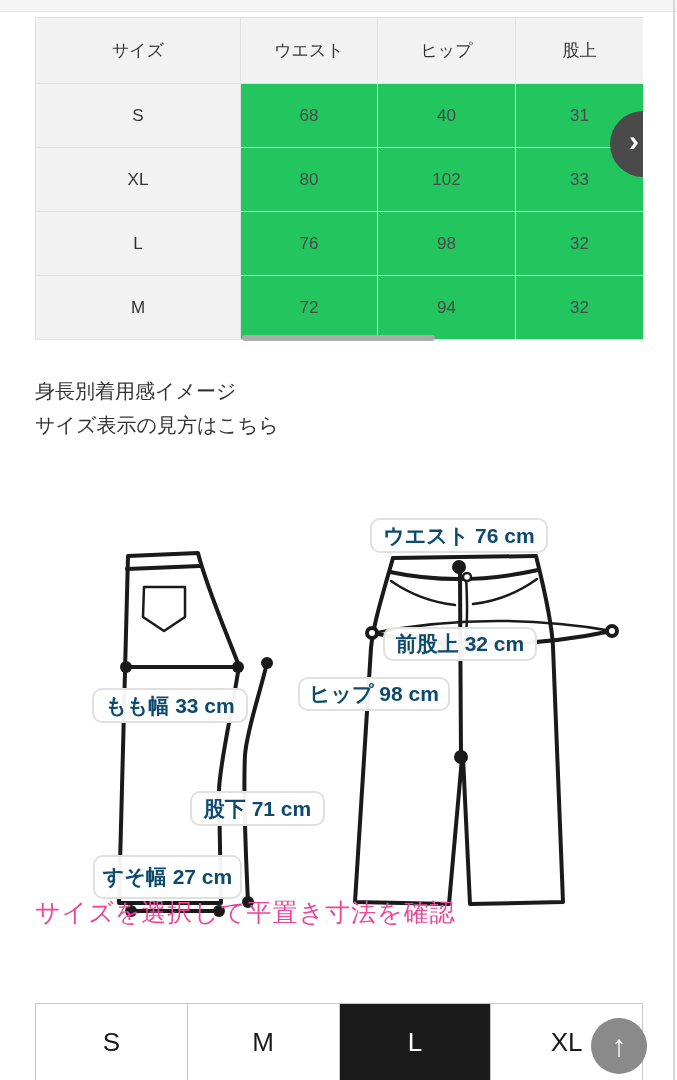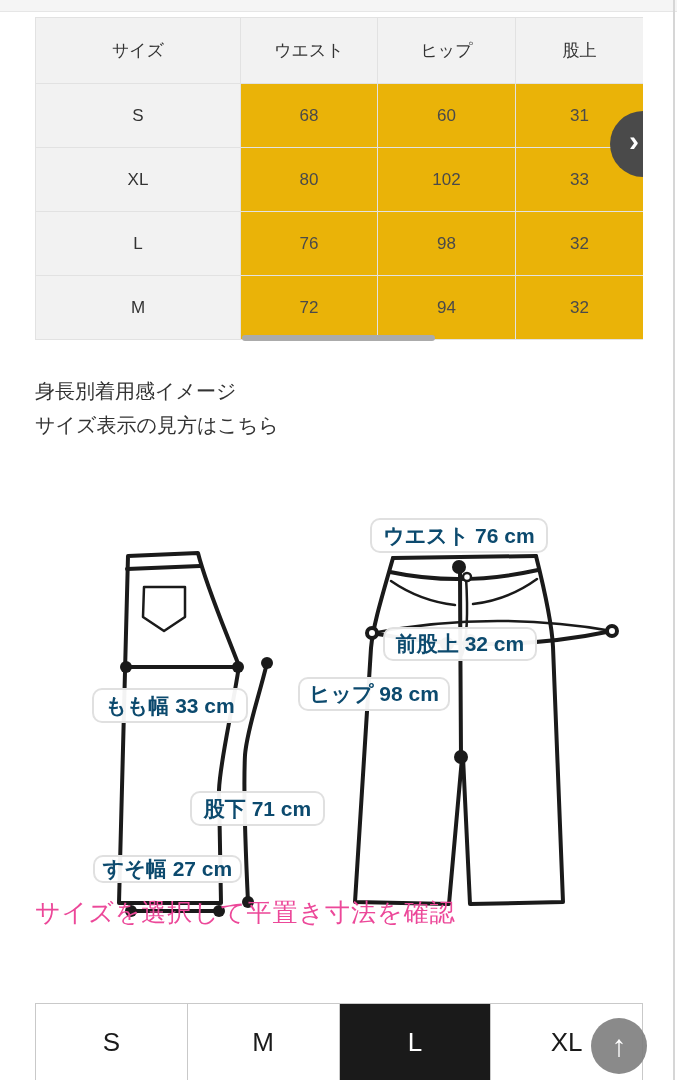--- a/index.html
+++ b/index.html
@@ -14,21 +14,21 @@
   
   .right-rule { position:absolute; left:673px; top:0; width:2px; height:1080px; background:#d6d6d6; }
 
   
   .table-wrap { position:absolute; left:35px; top:17px; width:608px; height:324px;
     overflow:hidden; background:#fff; }
   table.size-table { border-collapse:collapse; width:608px; table-layout:fixed; }
   table.size-table th, table.size-table td {
     border:1px solid #e2e2e2; text-align:center; font-size:17px; font-weight:400; }
   table.size-table th { background:#f2f2f2; color:#333; height:66px; }
-  table.size-table td { height:64px; color:#4a4a4a; background:#eab308; }
+  table.size-table td { height:64px; color:#4a4a4a; background:#22c55e; }
   table.size-table td.rowhead { background:#f2f2f2; color:#333; }
   col.c0 { width:205px; } col.c1 { width:137px; } col.c2 { width:138px; } col.c3 { width:128px; }
 
   .h-scrollbar { position:absolute; left:242px; top:335px; width:193px; height:6px;
     background:#ababab; border-radius:3px; }
 
   .scroll-right-btn { position:absolute; left:610px; top:111px; width:33px; height:66px;
     background:#4a4a4a; border-radius:33px 0 0 33px; cursor:pointer;
     display:flex; align-items:center; justify-content:flex-end; }
   .scroll-right-btn span { color:#fff; font-size:30px; font-weight:700; line-height:1;
@@ -42,21 +42,21 @@
   
   svg.diagram { position:absolute; left:0; top:0; width:677px; height:1080px; pointer-events:none; }
   .pill { position:absolute; display:flex; align-items:center; justify-content:center;
     background:rgba(255,255,255,0.95); border:2px solid #e0e0e0; border-radius:10px;
     font-size:21px; font-weight:700; color:#0c4a6e; white-space:nowrap; }
   .pill-waist      { left:370px; top:518px; width:178px; height:35px; }
   .pill-front-rise { left:383px; top:595px; width:154px; height:34px;margin-top:32px; }
   .pill-hip        { left:298px; top:677px; width:152px; height:34px; }
   .pill-thigh      { left:92px;  top:688px; width:156px; height:35px; }
   .pill-inseam     { left:190px; top:791px; width:135px; height:35px; }
-  .pill-hem        { left:93px;  top:855px; width:149px; height:28px; }
+  .pill-hem        { left:93px;  top:855px; width:149px; height:44px; }
 
   
   .select-heading { position:absolute; left:35px; top:896px; font-size:25px;
     color:#ec4899; letter-spacing:1px; }
   .size-selector { position:absolute; left:35px; top:1003px; width:608px; height:77px;
     display:flex; border-top:1px solid #c9c9c9; border-left:1px solid #c9c9c9;
     border-right:1px solid #c9c9c9; background:#fff; }
   .size-selector .opt { flex:1 1 0; display:flex; align-items:center; justify-content:center;
     font-size:26px; color:#1a1a1a; border-right:1px solid #c9c9c9; cursor:pointer; }
   .size-selector .opt:last-child { border-right:none; }
@@ -87,21 +87,21 @@
           <th>サイズ</th>
           <th>ウエスト</th>
           <th>ヒップ</th>
           <th>股上</th>
         </tr>
       </thead>
       <tbody>
         <tr>
           <td class="rowhead">S</td>
           <td>68</td>
-          <td>60</td>
+          <td>40</td>
           <td>31</td>
         </tr>
         <tr>
           <td class="rowhead">XL</td>
           <td>80</td>
           <td>102</td>
           <td>33</td>
         </tr>
         <tr>
           <td class="rowhead">L</td>

